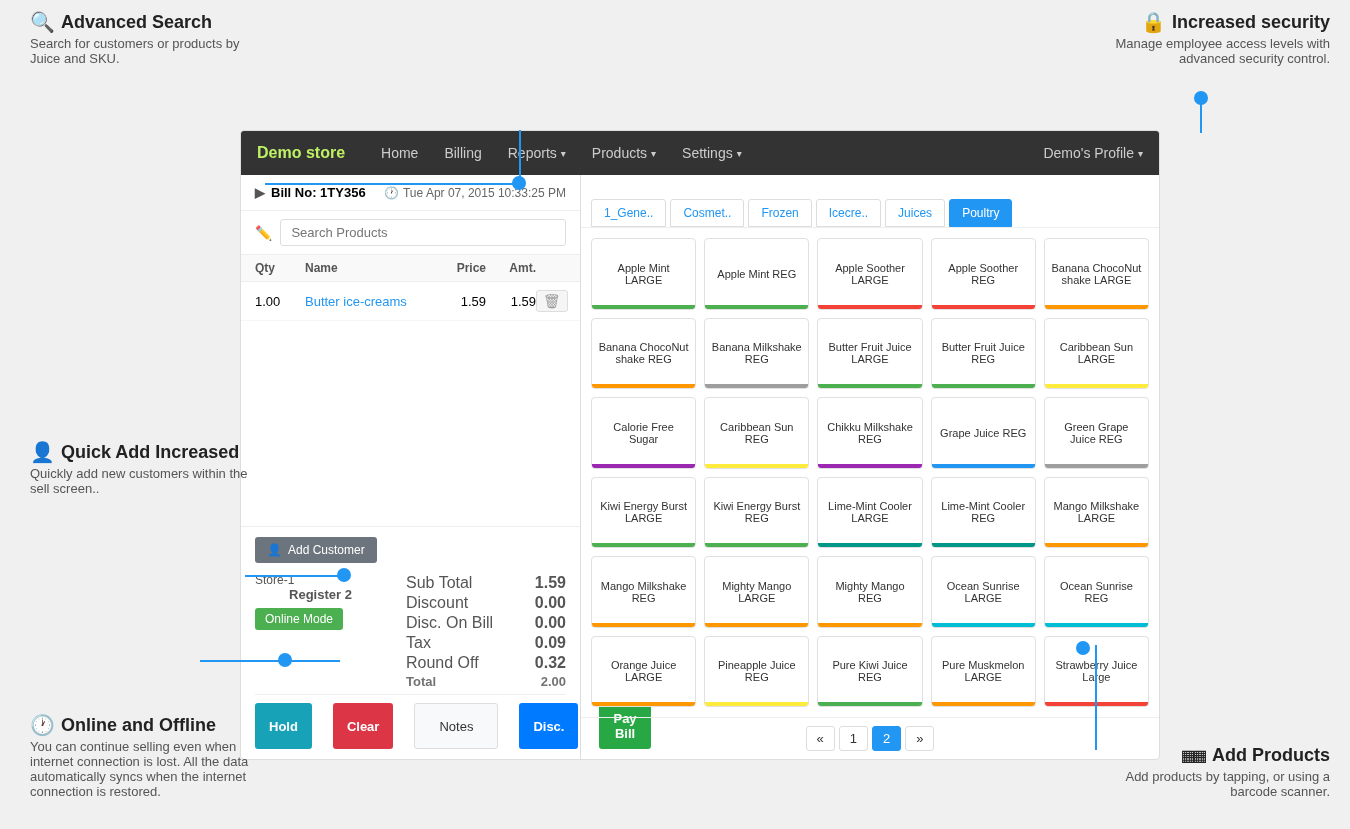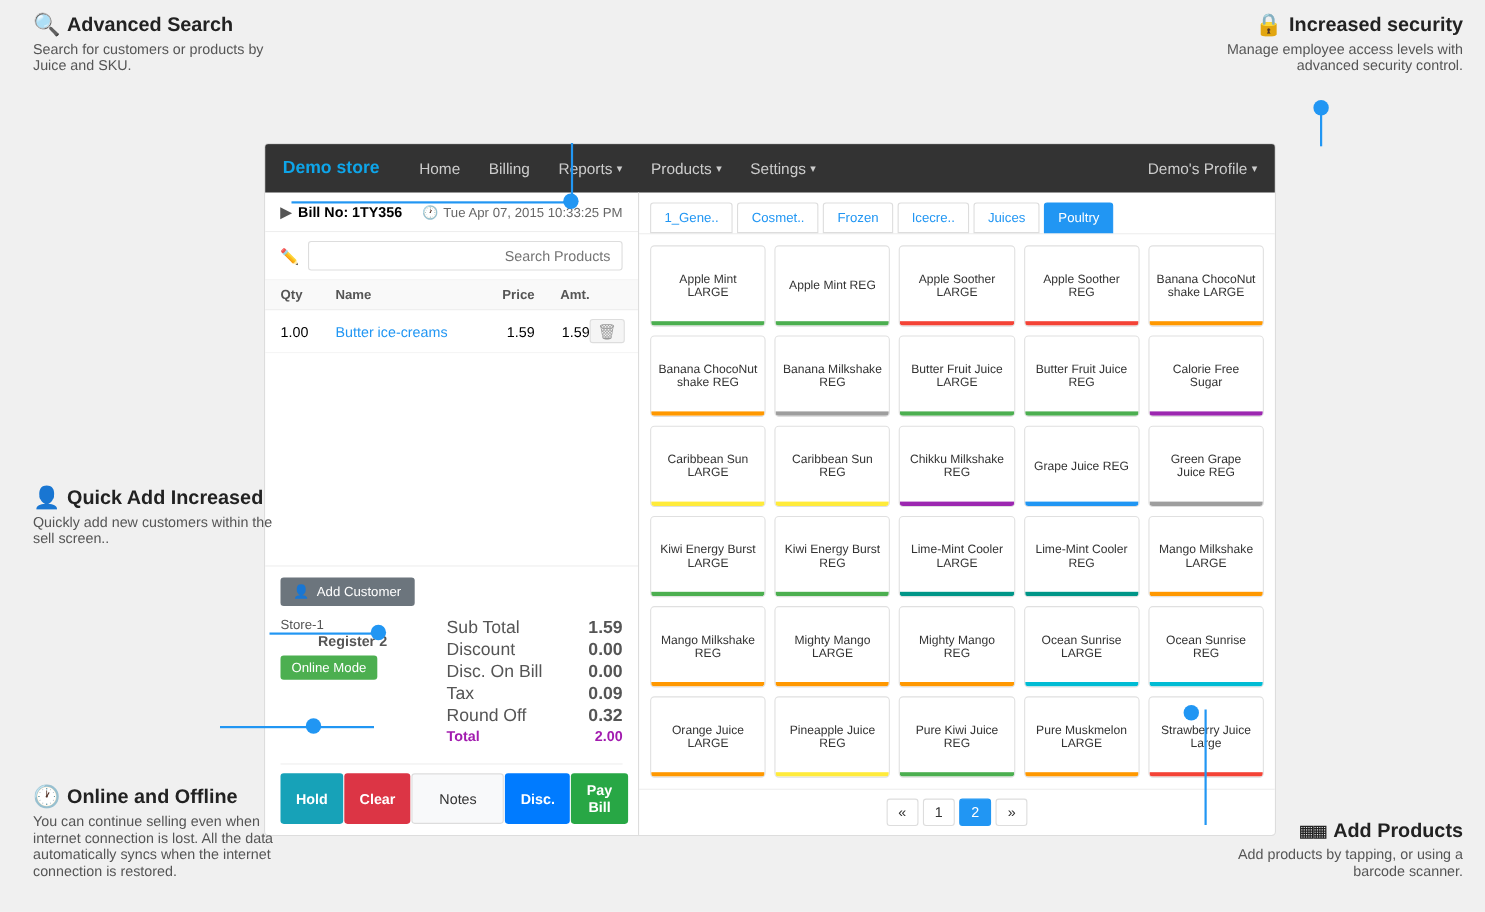--- a/index.html
+++ b/index.html
@@ -8,38 +8,38 @@
     
     .annotation { position: absolute; z-index: 10; }
     .annotation-title { font-size: 18px; font-weight: 700; color: #222; display: flex; align-items: center; gap: 6px; }
     .annotation-desc { font-size: 13px; color: #555; max-width: 220px; margin-top: 2px; }
 
     
     .app-container { position: absolute; top: 130px; left: 240px; width: 920px; background: white; border: 1px solid #ddd; border-radius: 4px; overflow: hidden; }
 
     
     .navbar { background: #333; color: white; display: flex; align-items: center; padding: 0 16px; height: 44px; }
-    .navbar-brand { font-size: 16px; font-weight: 600; color: #0ea5e9; margin-right: 24px; }
+    .navbar-brand { font-size: 16px; font-weight: 600; color: #bef264; margin-right: 24px; }
     .nav-items { display: flex; align-items: center; flex: 1; gap: 2px; }
     .nav-item { color: #ccc; padding: 8px 12px; font-size: 14px; cursor: pointer; display: flex; align-items: center; gap: 4px; }
     .nav-caret { font-size: 10px; }
     .nav-right { margin-left: auto; color: #ccc; font-size: 14px; cursor: pointer; display: flex; align-items: center; gap: 4px; }
 
     
     .main-content { display: flex; height: 584px; }
 
     
     .left-panel { width: 340px; border-right: 1px solid #ddd; display: flex; flex-direction: column; }
     .bill-header { padding: 10px 14px; border-bottom: 1px solid #eee; display: flex; align-items: center; justify-content: space-between; }
     .bill-no { font-size: 13px; font-weight: 600; display: flex; align-items: center; gap: 6px; }
     .bill-arrow { color: #555; }
     .bill-date { font-size: 12px; color: #666; display: flex; align-items: center; gap: 4px; }
     .search-bar { padding: 8px 14px; border-bottom: 1px solid #eee; display: flex; align-items: center; gap: 8px; }
     .search-icon-sm { color: #888; font-size: 14px; }
-    .search-input { border: 1px solid #ddd; border-radius: 3px; padding: 5px 10px; font-size: 13px; flex: 1; outline: none; color: #999; text-align: right; }
+    .search-input { border: 1px solid #ddd; border-radius: 3px; padding: 5px 10px; font-size: 13px; flex: 1; outline: none; color: #999; }
     .items-table { flex: 1; overflow-y: auto; }
     .table-header { display: flex; padding: 6px 14px; background: #f9f9f9; border-bottom: 1px solid #eee; font-size: 12px; font-weight: 600; color: #555; }
     .col-qty { width: 50px; }
     .col-name { flex: 1; }
     .col-price { width: 60px; text-align: right; }
     .col-amt { width: 50px; text-align: right; }
     .col-del { width: 30px; }
     .table-row { display: flex; align-items: center; padding: 8px 14px; border-bottom: 1px solid #f5f5f5; font-size: 13px; }
     .item-name-link { color: #2196F3; text-decoration: none; }
     .delete-btn { color: #999; cursor: pointer; font-size: 14px; background: #f5f5f5; border: 1px solid #ddd; border-radius: 3px; padding: 2px 6px; }
@@ -47,32 +47,32 @@
     
     .bottom-panel { padding: 10px 14px; border-top: 1px solid #eee; }
     .add-customer-btn { background: #6c757d; color: white; border: none; border-radius: 3px; padding: 6px 12px; font-size: 12px; cursor: pointer; display: flex; align-items: center; gap: 6px; margin-bottom: 10px; }
     .store-info { font-size: 12px; color: #555; margin-bottom: 6px; }
     .store-name { font-weight: 700; font-size: 13px; text-align: center; }
     .online-mode-btn { background: #4CAF50; color: white; border: none; border-radius: 3px; padding: 4px 10px; font-size: 12px; cursor: pointer; display: inline-block; }
     .totals-section { display: flex; gap: 20px; align-items: flex-start; }
     .totals-left { flex: 1; }
     .totals-right { width: 160px; }
     .total-row { display: flex; justify-content: space-between; font-size: 16px; padding: 1px 0; color: #555; }
-    .total-row.bold { font-weight: 700; font-size: 13px; color: #a21caf; }
+    .total-row.bold { font-weight: 700; font-size: 13px; color: #737373; }
     .total-val { font-weight: 600; }
-    .action-buttons { display: flex; gap: 1px; margin-top: 16px; padding-top: 8px; border-top: 1px solid #eee; }
+    .action-buttons { display: flex; gap: 21px; margin-top: 4px; padding-top: 8px; border-top: 1px solid #eee; }
     .btn-hold { background: #17a2b8; color: white; border: none; border-radius: 3px; padding: 8px 14px; font-size: 13px; cursor: pointer; font-weight: 600; }
     .btn-clear { background: #dc3545; color: white; border: none; border-radius: 3px; padding: 8px 14px; font-size: 13px; cursor: pointer; font-weight: 600; }
     .btn-notes { background: #f8f9fa; color: #333; border: 1px solid #ddd; border-radius: 3px; padding: 8px 24px; font-size: 13px; cursor: pointer; }
     .btn-disc { background: #007bff; color: white; border: none; border-radius: 3px; padding: 8px 14px; font-size: 13px; cursor: pointer; font-weight: 600; }
     .btn-pay { background: #28a745; color: white; border: none; border-radius: 3px; padding: 8px 14px; font-size: 13px; cursor: pointer; font-weight: 600; flex: 1; }
 
     
     .right-panel { flex: 1; display: flex; flex-direction: column; }
-    .category-tabs { display: flex; padding: 9px 10px 0; gap: 4px; border-bottom: 1px solid #eee; flex-wrap: wrap; }
+    .category-tabs { display: flex; padding: 24px 10px 0; gap: 4px; border-bottom: 1px solid #eee; flex-wrap: wrap; }
     .cat-tab { padding: 6px 12px; font-size: 12px; border: 1px solid #ddd; border-radius: 3px 3px 0 0; cursor: pointer; color: #2196F3; background: white; }
     .cat-tab.active { background: #2196F3; color: white; border-color: #2196F3; }
     .products-grid { flex: 1; overflow-y: auto; padding: 10px; display: grid; grid-template-columns: repeat(5, 1fr); gap: 8px; }
     .product-card { border: 1px solid #e0e0e0; border-radius: 4px; padding: 8px 6px; text-align: center; cursor: pointer; font-size: 11px; color: #333; display: flex; flex-direction: column; align-items: center; justify-content: center; min-height: 70px; position: relative; overflow: hidden; background: white; }
     .product-card::after { content: ''; position: absolute; bottom: 0; left: 0; right: 0; height: 4px; }
     .product-card.red::after { background: #f44336; }
     .product-card.green::after { background: #4CAF50; }
     .product-card.blue::after { background: #2196F3; }
     .product-card.orange::after { background: #FF9800; }
     .product-card.purple::after { background: #9C27B0; }
@@ -303,22 +303,22 @@
       <div class="products-grid" id="products-grid">
           <div class="product-card green">Apple Mint LARGE</div>
           <div class="product-card green">Apple Mint REG</div>
           <div class="product-card red">Apple Soother LARGE</div>
           <div class="product-card red">Apple Soother REG</div>
           <div class="product-card orange">Banana ChocoNut shake LARGE</div>
           <div class="product-card orange">Banana ChocoNut shake REG</div>
           <div class="product-card gray">Banana Milkshake REG</div>
           <div class="product-card green">Butter Fruit Juice LARGE</div>
           <div class="product-card green">Butter Fruit Juice REG</div>
+          <div class="product-card yellow">Caribbean Sun LARGE</div>
           <div class="product-card purple">Calorie Free Sugar</div>
-          <div class="product-card yellow">Caribbean Sun LARGE</div>
           <div class="product-card yellow">Caribbean Sun REG</div>
           <div class="product-card purple">Chikku Milkshake REG</div>
           <div class="product-card blue">Grape Juice REG</div>
           <div class="product-card gray">Green Grape Juice REG</div>
           <div class="product-card green">Kiwi Energy Burst LARGE</div>
           <div class="product-card green">Kiwi Energy Burst REG</div>
           <div class="product-card teal">Lime-Mint Cooler LARGE</div>
           <div class="product-card teal">Lime-Mint Cooler REG</div>
           <div class="product-card orange">Mango Milkshake LARGE</div>
           <div class="product-card orange">Mango Milkshake REG</div>

